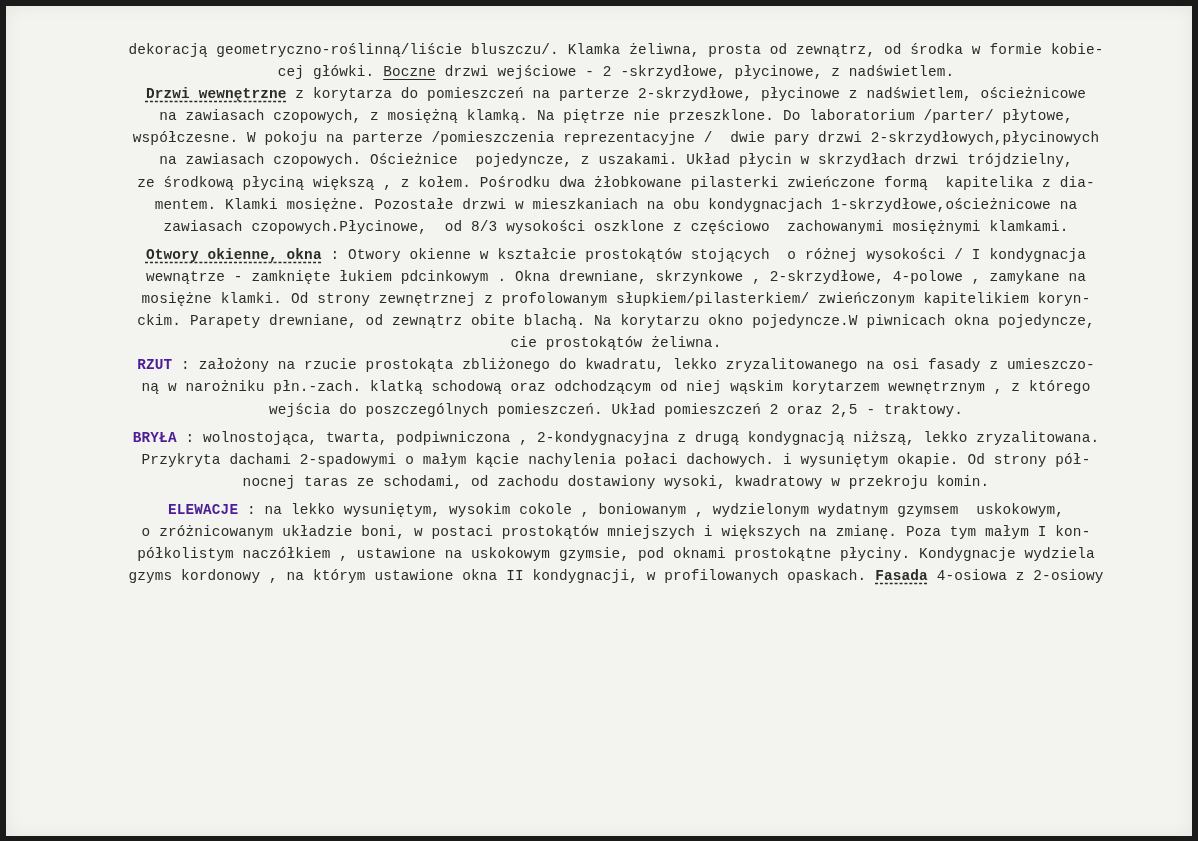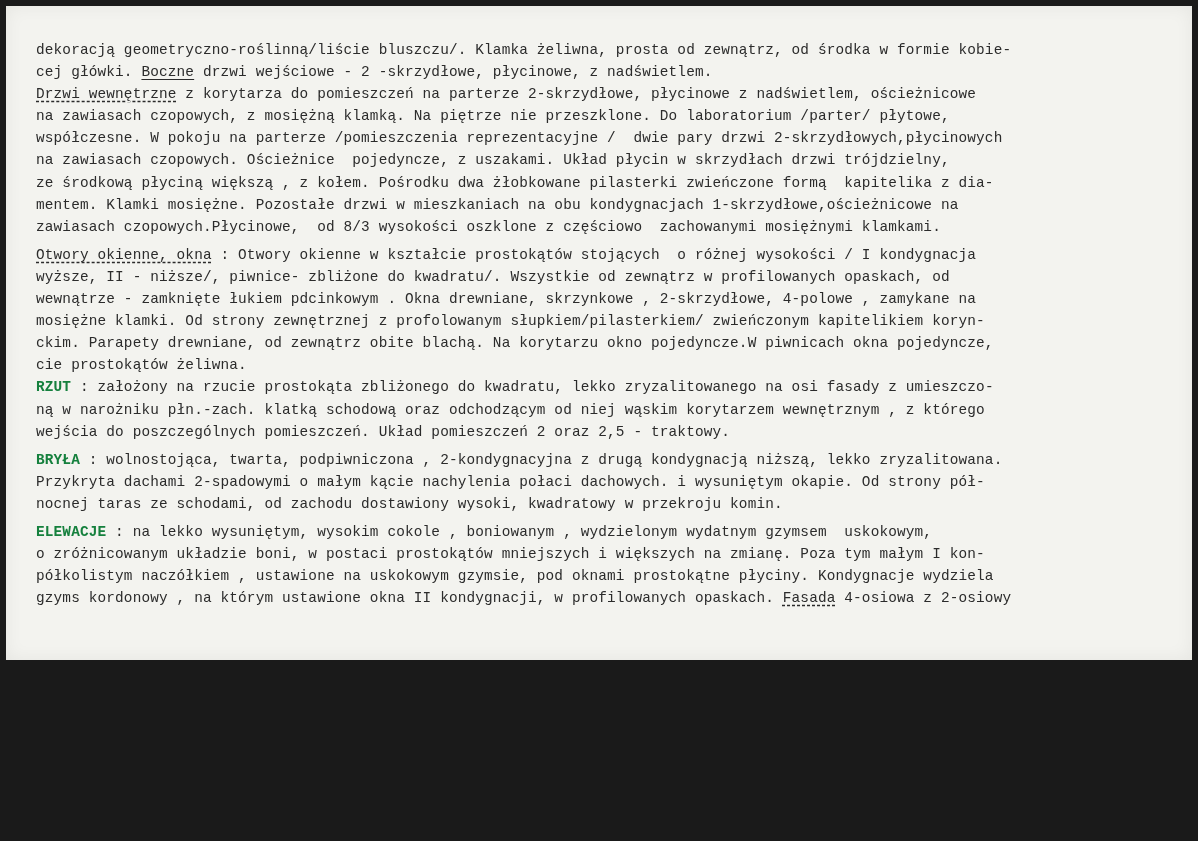--- a/index.html
+++ b/index.html
@@ -5,41 +5,42 @@
     html, body { margin: 0; padding: 0; }
     body {
       width: 1198px; height: 841px;
       background: #1a1a1a;
       position: relative;
       overflow: hidden;
     }
     .page {
       position: absolute;
       left: 6px; top: 6px;
-      width: 1186px; height: 654px;
+      width: 1186px; height: 830px;
       background: #f3f3ef;
       box-shadow: inset 0 0 18px rgba(0,0,0,0.06);
+      text-align: center;
     }
     .text {
       position: absolute;
       left: 30px; top: 33px;
       width: 1160px;
       font-family: "Liberation Mono", "DejaVu Sans Mono", monospace;
       font-size: 14.4px;
       color: #2b2b2b;
       letter-spacing: 0.15px;
     }
     .line {
       height: 22.1px;
       line-height: 22px;
       white-space: pre;
     }
     .gap { height: 6px; }
-    .heading { font-weight: bold; color: #15803d; }
-    .ul { text-decoration: underline; text-decoration-style: dashed; text-underline-offset: 3px; font-weight: normal; }
+    .heading { font-weight: bold; color: #4c1d95; }
+    .ul { text-decoration: underline; text-decoration-style: dashed; text-underline-offset: 3px; font-weight: bold; }
     .ul-plain { text-decoration: underline; text-underline-offset: 3px; }
   </style>
 </head>
 <body>
 
 <div class="page">
   <div class="text">
 
     <div class="line">dekoracją geometryczno-roślinną/liście bluszczu/. Klamka żeliwna, prosta od zewnątrz, od środka w formie kobie-</div>
     <div class="line"><span>cej główki. </span><span class="ul-plain">Boczne</span><span> drzwi wejściowe - 2 -skrzydłowe, płycinowe, z nadświetlem.</span></div>
@@ -47,21 +48,20 @@
     <div class="line">na zawiasach czopowych, z mosiężną klamką. Na piętrze nie przeszklone. Do laboratorium /parter/ płytowe,</div>
     <div class="line">współczesne. W pokoju na parterze /pomieszczenia reprezentacyjne /  dwie pary drzwi 2-skrzydłowych,płycinowych</div>
     <div class="line">na zawiasach czopowych. Ościeżnice  pojedyncze, z uszakami. Układ płycin w skrzydłach drzwi trójdzielny,</div>
     <div class="line">ze środkową płyciną większą , z kołem. Pośrodku dwa żłobkowane pilasterki zwieńczone formą  kapitelika z dia-</div>
     <div class="line">mentem. Klamki mosiężne. Pozostałe drzwi w mieszkaniach na obu kondygnacjach 1-skrzydłowe,ościeżnicowe na</div>
     <div class="line">zawiasach czopowych.Płycinowe,  od 8/3 wysokości oszklone z częściowo  zachowanymi mosiężnymi klamkami.</div>
 
     <div class="gap"></div>
 
     <div class="line"><span class="ul">Otwory okienne, okna</span><span> : Otwory okienne w kształcie prostokątów stojących  o różnej wysokości / I kondygnacja</span></div>
-    <div class="line">wyższe, II - niższe/, piwnice- zbliżone do kwadratu/. Wszystkie od zewnątrz w profilowanych opaskach, od</div>
     <div class="line">wewnątrze - zamknięte łukiem pdcinkowym . Okna drewniane, skrzynkowe , 2-skrzydłowe, 4-polowe , zamykane na</div>
     <div class="line">mosiężne klamki. Od strony zewnętrznej z profolowanym słupkiem/pilasterkiem/ zwieńczonym kapitelikiem koryn-</div>
     <div class="line">ckim. Parapety drewniane, od zewnątrz obite blachą. Na korytarzu okno pojedyncze.W piwnicach okna pojedyncze,</div>
     <div class="line">cie prostokątów żeliwna.</div>
 
     <div class="line"><span class="heading">RZUT</span><span> : założony na rzucie prostokąta zbliżonego do kwadratu, lekko zryzalitowanego na osi fasady z umieszczo-</span></div>
     <div class="line">ną w narożniku płn.-zach. klatką schodową oraz odchodzącym od niej wąskim korytarzem wewnętrznym , z którego</div>
     <div class="line">wejścia do poszczególnych pomieszczeń. Układ pomieszczeń 2 oraz 2,5 - traktowy.</div>
 
     <div class="gap"></div>

